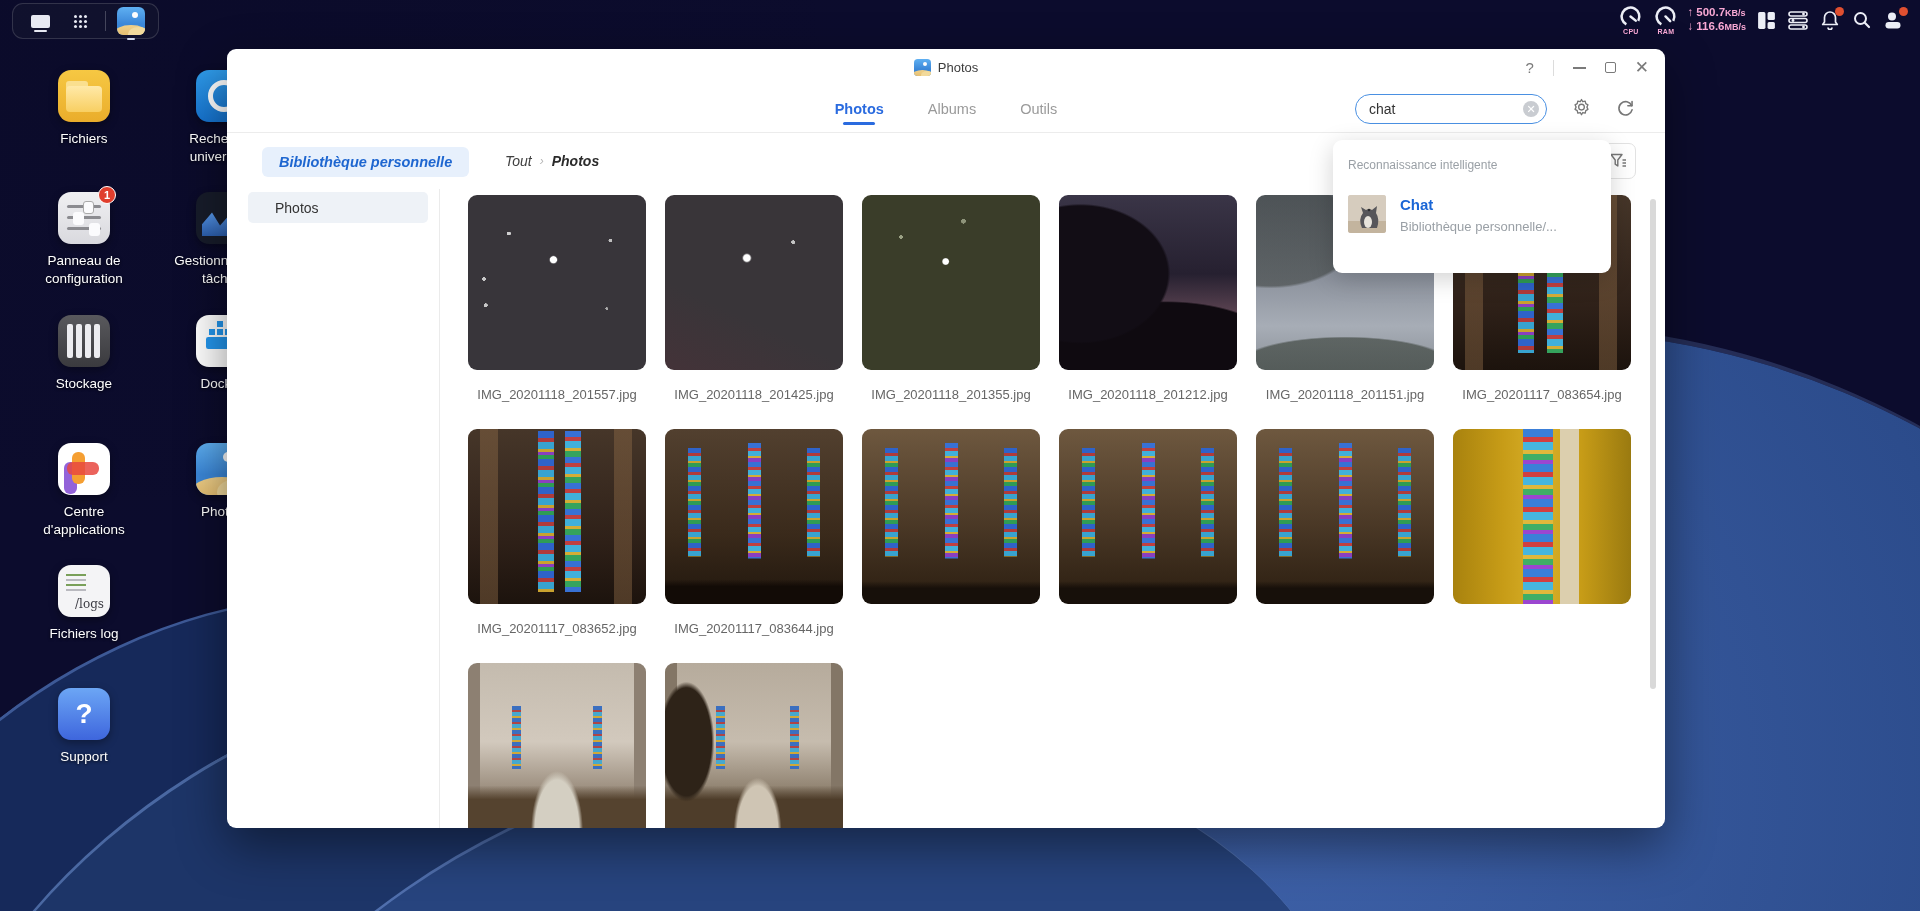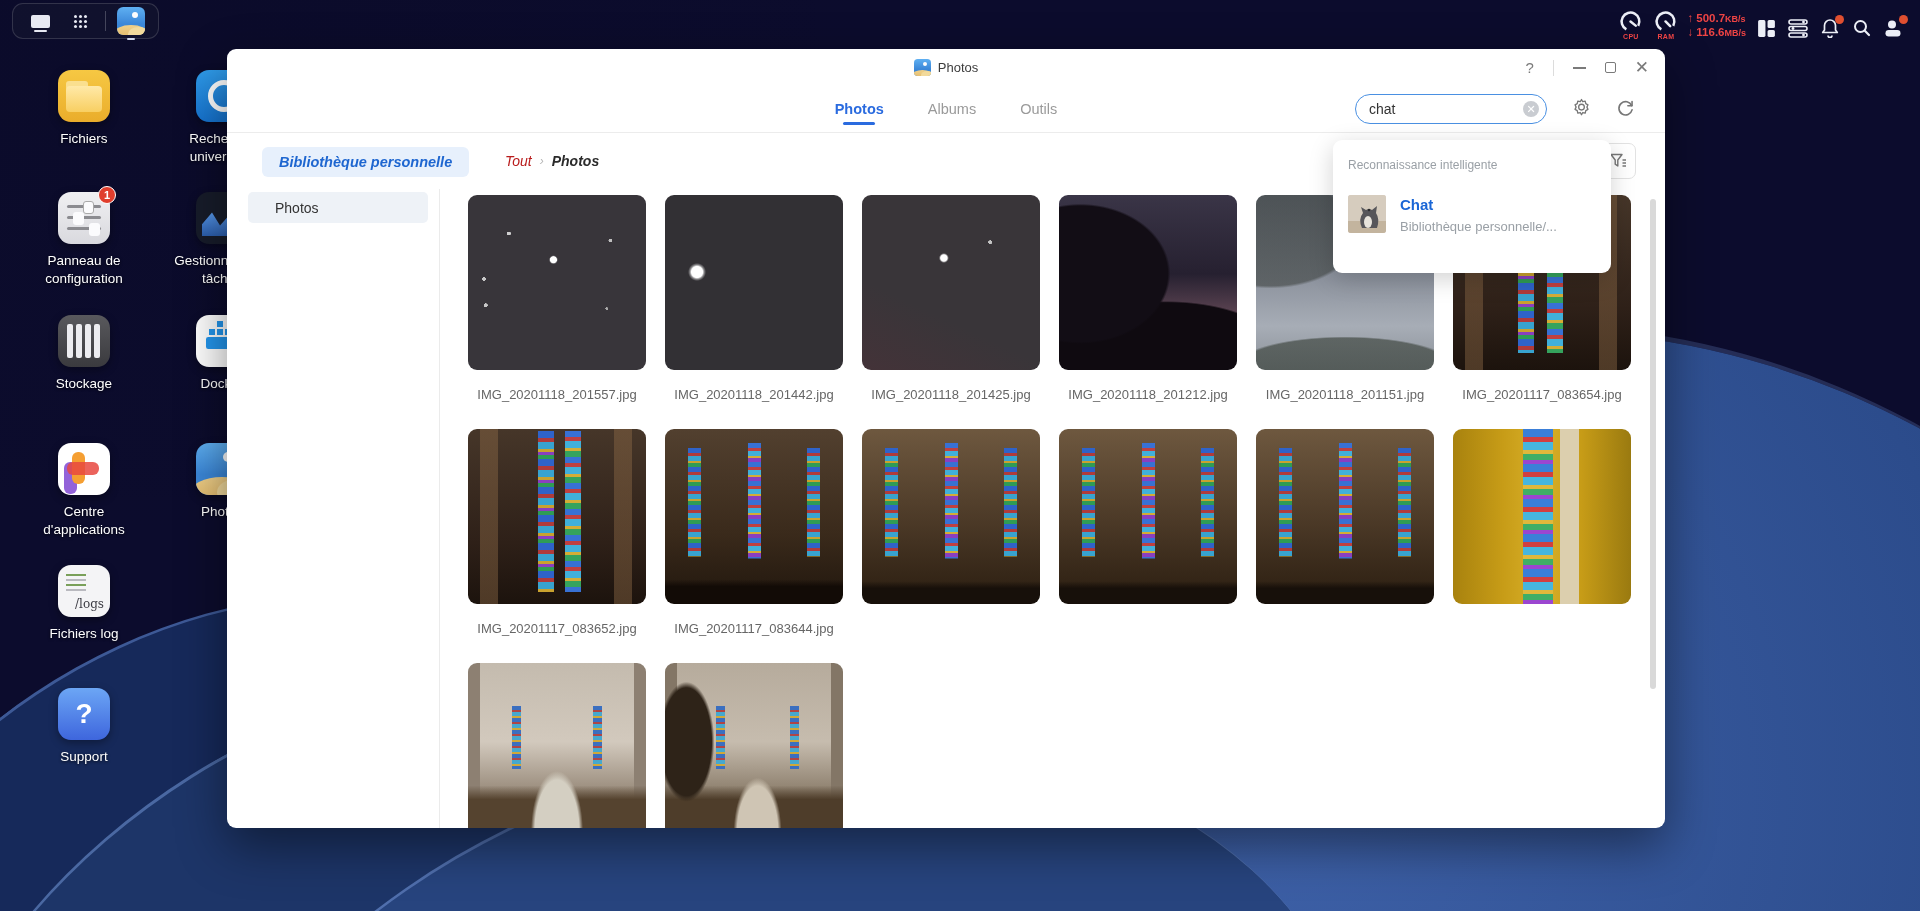--- a/index.html
+++ b/index.html
@@ -34,21 +34,21 @@
   .tb-sep { width:1px; height:20px; background:rgba(255,255,255,.22); }
   .run-ind { position:absolute; bottom:-4px; left:50%; transform:translateX(-50%); width:8px; height:2px; border-radius:1px; background:#cfd6ea; }
 
   
   .photos-ic { border-radius:22%; position:relative; overflow:hidden; background:linear-gradient(180deg,#5fb0f2 0%,#3b87d8 60%); }
   .photos-ic .sun { position:absolute; border-radius:50%; background:#fdfdfd; }
   .photos-ic .sand { position:absolute; left:-12%; right:-12%; bottom:-28%; height:62%; border-radius:50%; background:linear-gradient(180deg,#efd08a,#dfb25f); }
   .photos-ic .sand2 { position:absolute; left:40%; right:-15%; bottom:-20%; height:50%; border-radius:50%; background:#f2da9c; }
 
   
-  .tray { position:absolute; right:14px; top:0; height:40px; display:flex; align-items:flex-end; gap:8px; color:#ef4444; }
+  .tray { position:absolute; right:14px; top:0; height:40px; display:flex; align-items:center; gap:8px; color:#f9a8d4; }
   .gauge { position:relative; width:27px; height:30px; }
   .gauge svg { position:absolute; top:0; left:1px; }
   .gauge .glabel { position:absolute; bottom:0px; width:100%; text-align:center; font-size:7px; font-weight:bold; letter-spacing:.3px; }
   .net { display:flex; flex-direction:column; justify-content:center; line-height:13px; font-weight:bold; }
   .net .row { font-size:11.5px; white-space:nowrap; }
   .net .unit { font-size:9px; }
   .tray-ic { position:relative; width:24px; height:24px; display:flex; align-items:center; justify-content:center; cursor:pointer; }
   .tray-ic svg { display:block; }
   .reddot { position:absolute; top:-1px; right:-2px; width:9px; height:9px; border-radius:50%; background:#e04f30; }
 
@@ -115,21 +115,21 @@
   .search-input { width:192px; height:30px; border:1.6px solid #4a90e2; border-radius:15px; padding:0 30px 0 13px;
       font-size:14px; color:#333; outline:none; font-family:"Liberation Sans", sans-serif; }
   .clear-btn { position:absolute; right:8px; top:50%; transform:translateY(-50%); width:16px; height:16px; border-radius:50%;
       background:#c9ccd1; color:#fff; font-size:11px; display:flex; align-items:center; justify-content:center; cursor:pointer; }
   .hd-ic { color:#777; font-size:19px; cursor:pointer; line-height:1; }
 
   .toolbar { position:relative; height:56px;font-style:italic; }
   .lib-btn { position:absolute; left:35px; top:14px; height:30px; padding:0 17px; border-radius:6px; background:#e7f0fc;
       color:#1e66d0; font-size:14.5px; font-weight:bold; display:flex; align-items:center; cursor:pointer; }
   .crumbs { position:absolute; left:278px; top:0; height:56px; display:flex; align-items:center; gap:8px; font-size:14px; }
-  .crumb-root { color:#b91c1c; cursor:pointer; }
+  .crumb-root { color:#404040; cursor:pointer; }
   .crumb-sep { color:#b5b5b5; font-size:12px; }
   .crumb-cur { color:#2b2b2b; font-weight:bold; }
   .filter-btn { position:absolute; left:1373px; top:10px; width:36px; height:36px; border:1px solid #e2e2e2; border-radius:7px;
       display:flex; align-items:center; justify-content:center; cursor:pointer; background:#fff; }
 
   .sidebar { position:absolute; left:0; top:140px; width:213px; bottom:0; }
   .sidebar .vline { position:absolute; right:0; top:0; bottom:0; width:1px; background:#ebebeb; }
   .side-item { position:absolute; left:21px; right:12px; top:3px; height:31px; border-radius:5px; display:flex; align-items:center;
       padding-left:27px; font-size:14px; color:#333; cursor:pointer; }
   .side-item.active { background:#eef2f7; }
@@ -447,26 +447,26 @@
     <div class="side-item active">Photos</div>
     <div class="vline"></div>
   </div>
 
   <div class="grid">
     <div class="cell">
         <div class="th" data-kind="night-stars-1"></div>
         <div class="fname">IMG_20201118_201557.jpg</div>
       </div>
     <div class="cell">
-        <div class="th" data-kind="night-stars-2"></div>
-        <div class="fname">IMG_20201118_201442.jpg</div>
-      </div>
-    <div class="cell">
         <div class="th" data-kind="night-stars-3"></div>
         <div class="fname">IMG_20201118_201425.jpg</div>
+      </div>
+    <div class="cell">
+        <div class="th" data-kind="night-olive"></div>
+        <div class="fname">IMG_20201118_201355.jpg</div>
       </div>
     <div class="cell">
         <div class="th" data-kind="night-trees-2"></div>
         <div class="fname">IMG_20201118_201212.jpg</div>
       </div>
     <div class="cell">
         <div class="th" data-kind="dusk-gray"></div>
         <div class="fname">IMG_20201118_201151.jpg</div>
       </div>
     <div class="cell">

